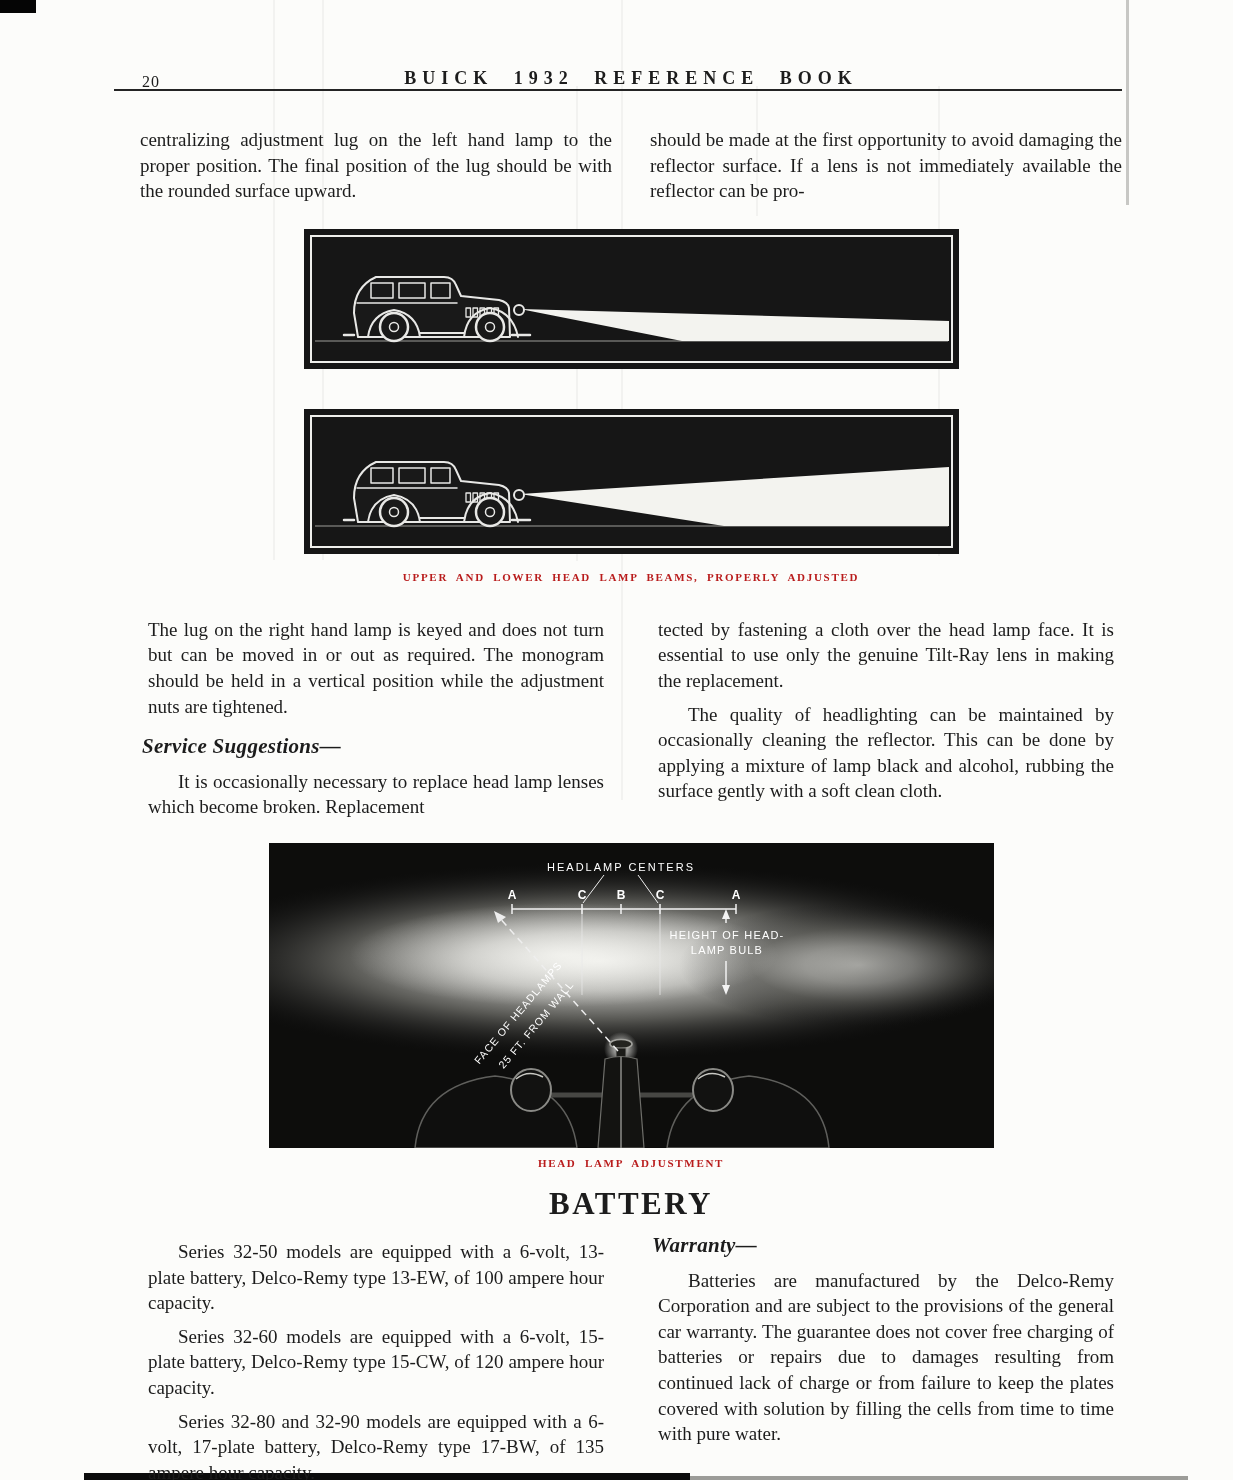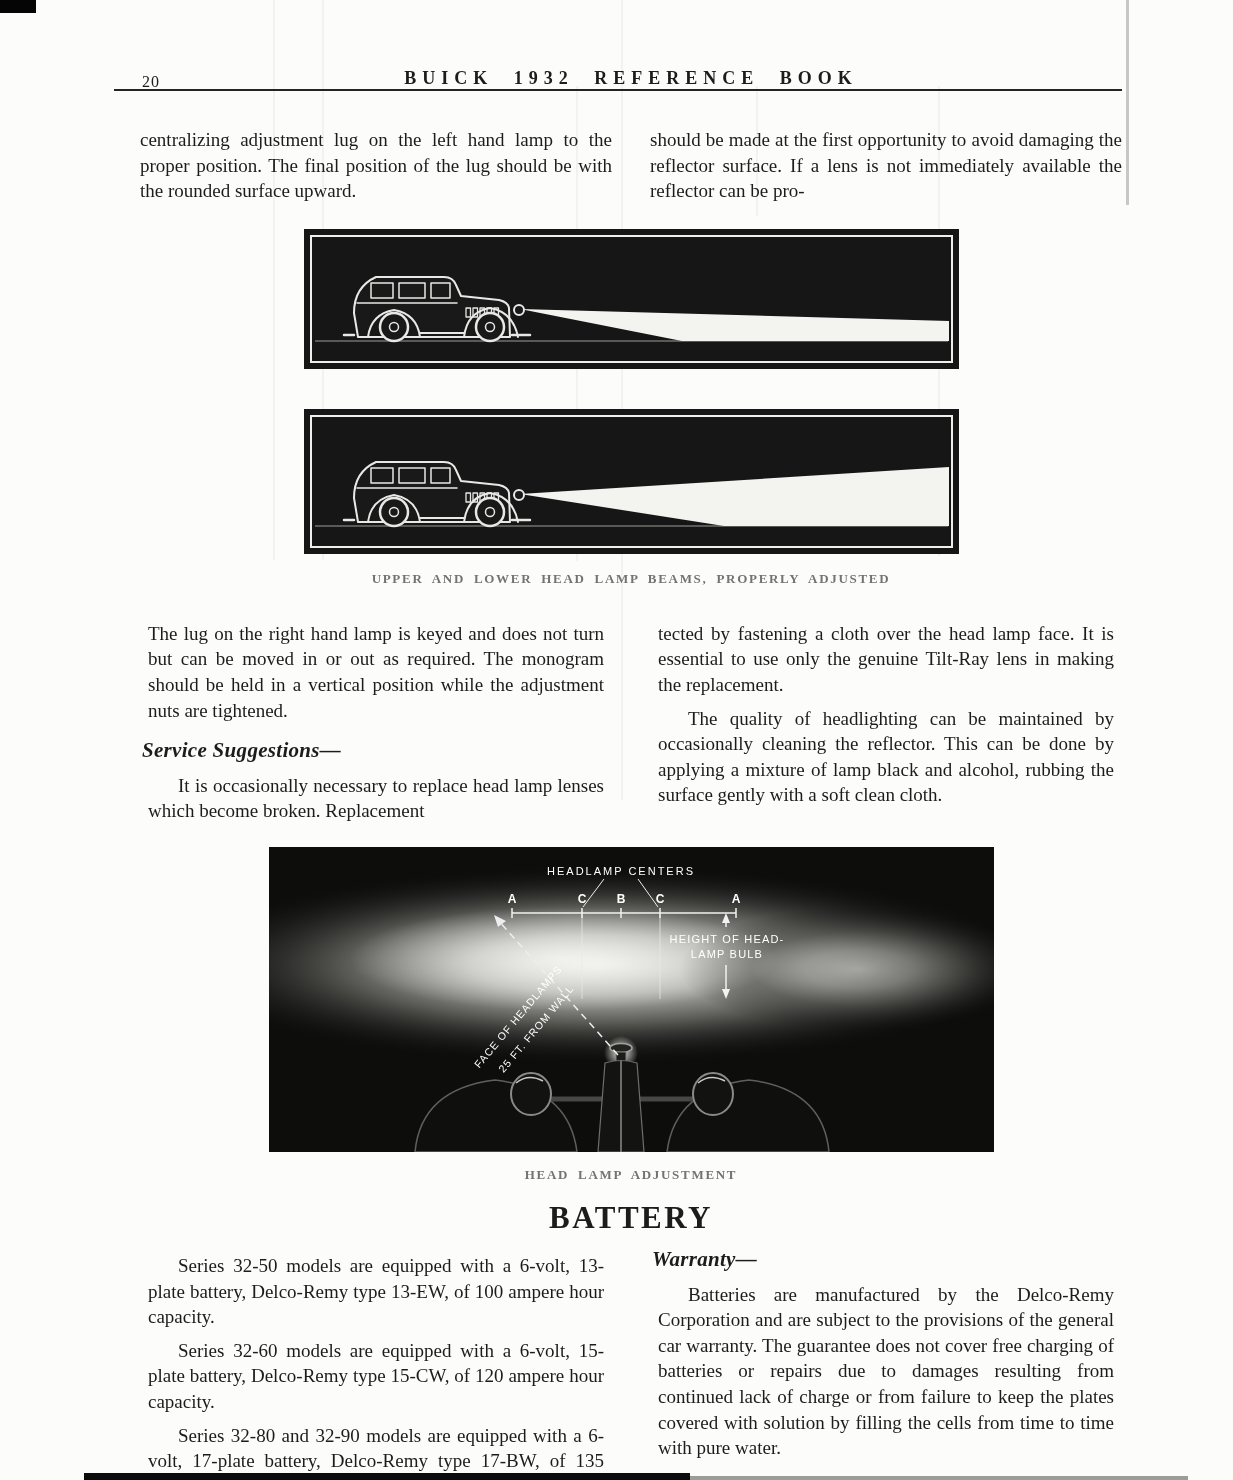--- a/index.html
+++ b/index.html
@@ -25,24 +25,24 @@
   .col p { margin:8px; }
   .indent { text-indent:30px; }
   .run-head { font-style:italic; font-weight:bold; font-size:21px; margin:15px 0 9px 2px; letter-spacing:0.3px; }
   .intro { margin-top:33px; }
   .mid-section { margin-top:26px; }
   .beam-fig { display:block; margin:0 auto; }
   .fig1 { margin-top:25px; }
   .fig2 { margin-top:40px; }
   .adj-fig { display:block; margin:15px auto 0 auto; }
   .caption {
-    text-align:center; font-weight:bold; font-size:13px;
-    letter-spacing:1.7px; word-spacing:4px; color:#737373; margin-top:17px;
+    text-align:center; font-weight:bold; font-size:11px;
+    letter-spacing:1.7px; word-spacing:4px; color:#b91c1c; margin-top:17px;
   }
-  .caption2 { margin-top:15px; }
+  .caption2 { margin-top:9px; }
 
   
   .battery-title { text-align:center; font-size:31px; font-weight:bold;
     letter-spacing:2.5px; margin-top:17px;font-family:Liberation Serif, serif; }
   .battery-cols { margin-top:9px; }
   .battery-cols .run-head { margin-top:2px; }
 
   
   .artifact { position:absolute; width:2px; background:rgba(50,50,50,0.05); }
   .a1 { left:273px; top:0; height:560px; }

